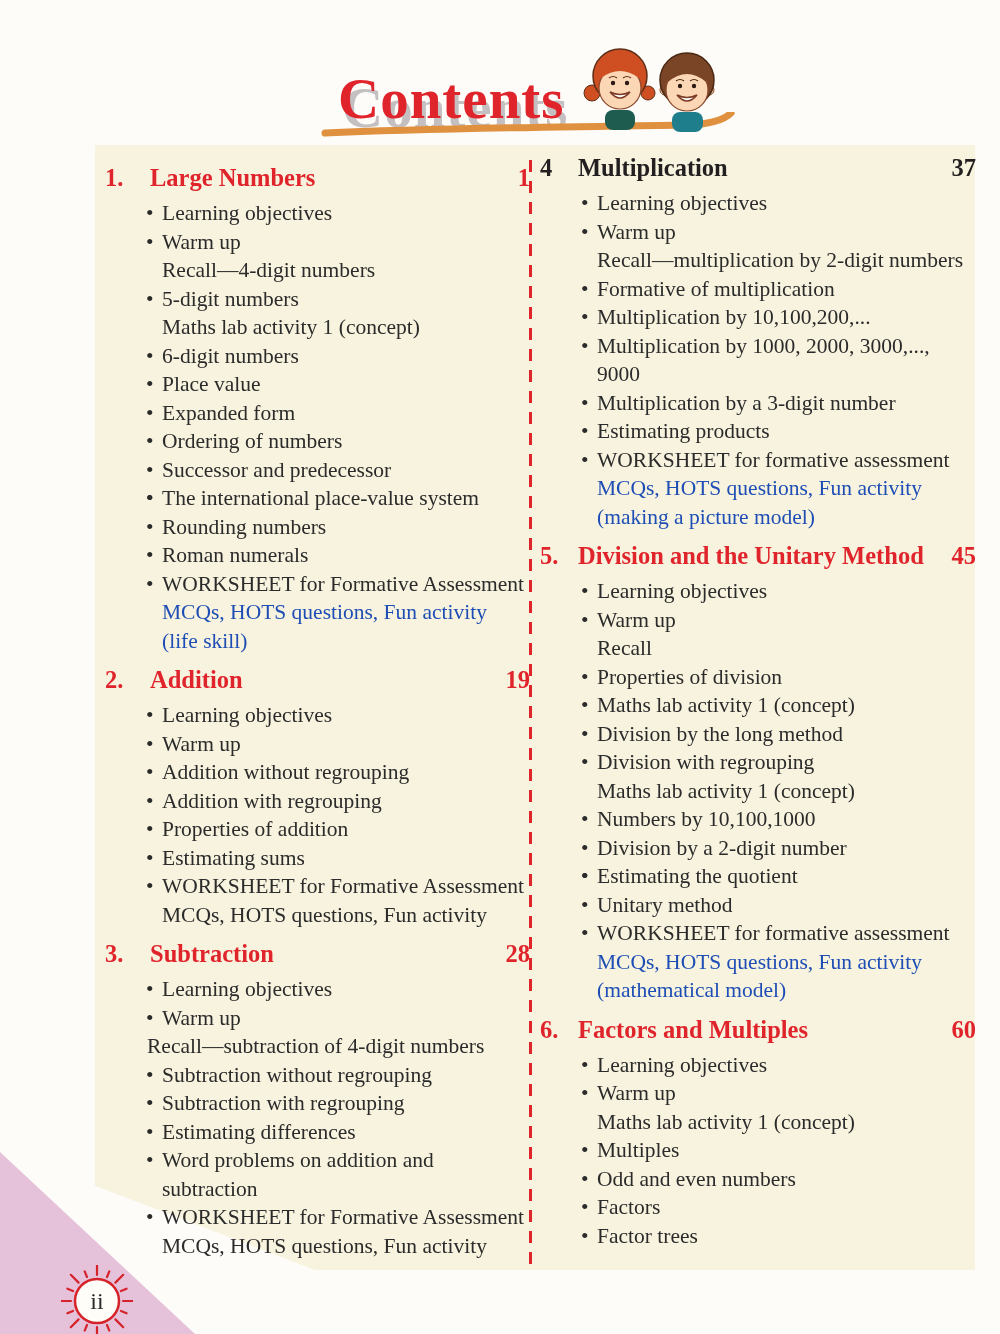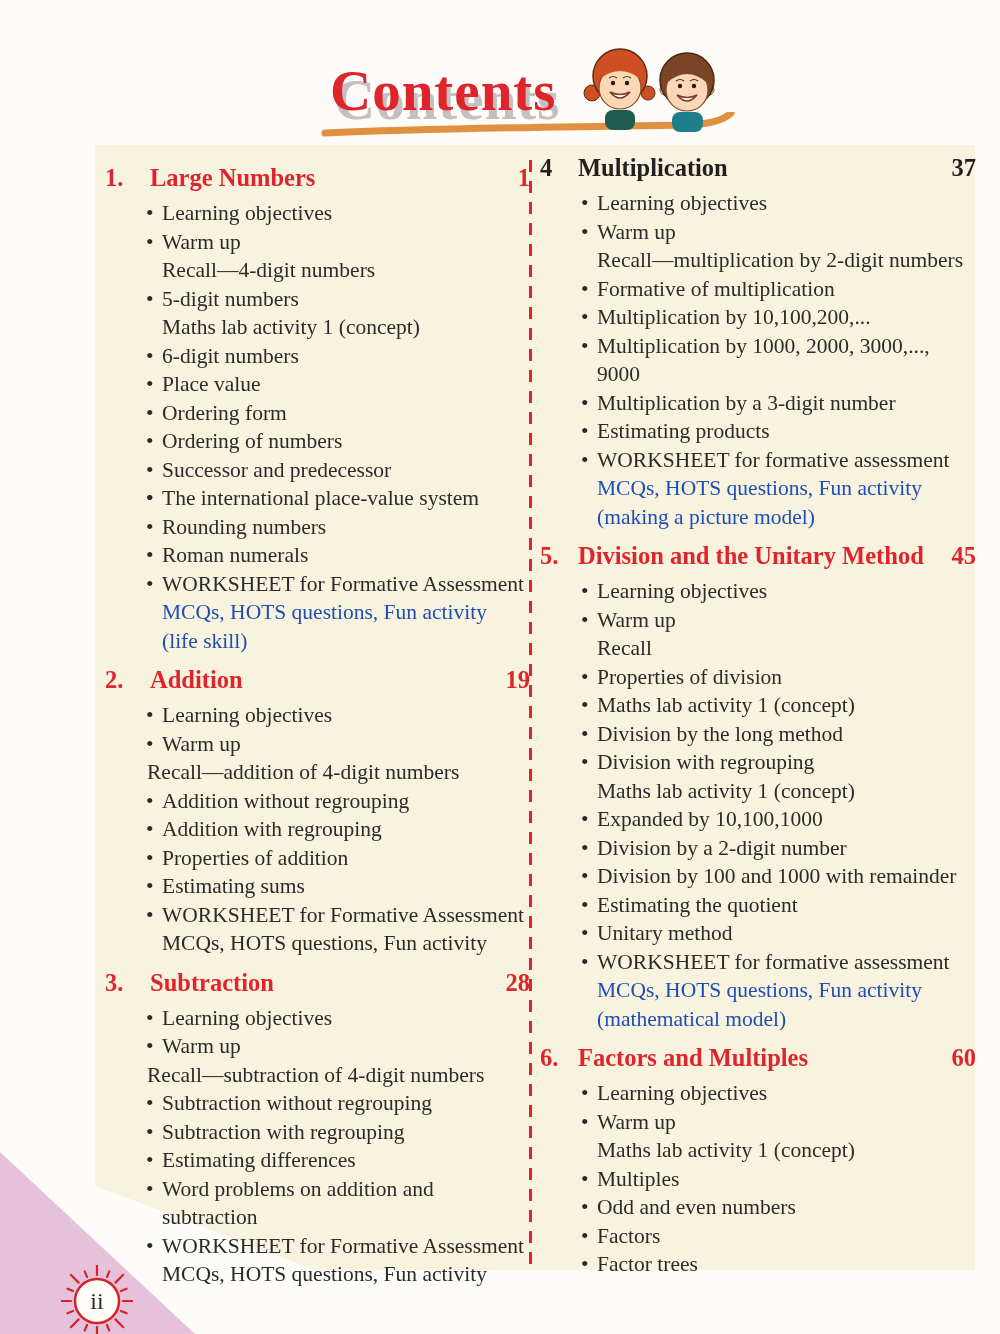--- a/index.html
+++ b/index.html
@@ -15,21 +15,21 @@
     clip-path:polygon(0 0,100% 0,100% 100%,25% 100%,0 92.5%);
   }
   
   .corner-tri{
     position:absolute;left:0;top:1152px;width:195px;height:182px;
     background:#e5c2da;
     clip-path:polygon(0 0,0 100%,100% 100%);
   }
   
   .page-title{
-    position:absolute;left:330px;top:58px;margin:0;
+    position:absolute;left:330px;top:58px;margin:8px;
     font-size:57px;font-weight:bold;color:#e0242c;letter-spacing:1px;
     text-shadow:4px 9px 0 rgba(158,152,156,.6);
   }
   .swoosh{position:absolute;left:320px;top:112px}
   .kids{position:absolute;left:575px;top:36px}
   
   .col{position:absolute}
   #col-left{left:105px;top:163px;width:425px}
   #col-right{left:540px;top:153px;width:436px}
   .sec-head{
@@ -104,40 +104,39 @@
         <span class="ttl">Large Numbers</span>
         <span class="pg">1</span>
       </div>
       <div class="item bullet"><span class="blt">•</span><span class="txt">Learning objectives</span></div>
       <div class="item bullet"><span class="blt">•</span><span class="txt">Warm up</span></div>
       <div class="item sub"><span class="txt">Recall—4-digit numbers</span></div>
       <div class="item bullet"><span class="blt">•</span><span class="txt">5-digit numbers</span></div>
       <div class="item sub"><span class="txt">Maths lab activity 1 (concept)</span></div>
       <div class="item bullet"><span class="blt">•</span><span class="txt">6-digit numbers</span></div>
       <div class="item bullet"><span class="blt">•</span><span class="txt">Place value</span></div>
-      <div class="item bullet"><span class="blt">•</span><span class="txt">Ordering form</span></div>
+      <div class="item bullet"><span class="blt">•</span><span class="txt">Expanded form</span></div>
       <div class="item bullet"><span class="blt">•</span><span class="txt">Ordering of numbers</span></div>
       <div class="item bullet"><span class="blt">•</span><span class="txt">Successor and predecessor</span></div>
       <div class="item bullet"><span class="blt">•</span></div>
       <div class="item bullet"><span class="blt">•</span><span class="txt">The international place-value system</span></div>
       <div class="item bullet"><span class="blt">•</span><span class="txt">Rounding numbers</span></div>
       <div class="item bullet"><span class="blt">•</span><span class="txt">Roman numerals</span></div>
       <div class="item bullet"><span class="blt">•</span><span class="txt">WORKSHEET for Formative Assessment</span></div>
       <div class="item sub blue"><span class="txt">MCQs, HOTS questions, Fun activity</span></div>
       <div class="item sub blue"><span class="txt">(life skill)</span></div>
     </section>
     <section class="toc-section">
       <div class="sec-head">
         <span class="num">2.</span>
         <span class="ttl">Addition</span>
         <span class="pg">19</span>
       </div>
       <div class="item bullet"><span class="blt">•</span><span class="txt">Learning objectives</span></div>
       <div class="item bullet"><span class="blt">•</span><span class="txt">Warm up</span></div>
-      <div class="item flush"><span class="txt">Recall—addition of 4-digit numbers</span></div>
       <div class="item bullet"><span class="blt">•</span><span class="txt">Addition without regrouping</span></div>
       <div class="item bullet"><span class="blt">•</span><span class="txt">Addition with regrouping</span></div>
       <div class="item bullet"><span class="blt">•</span><span class="txt">Properties of addition</span></div>
       <div class="item bullet"><span class="blt">•</span><span class="txt">Estimating sums</span></div>
       <div class="item bullet"><span class="blt">•</span><span class="txt">WORKSHEET for Formative Assessment</span></div>
       <div class="item sub"><span class="txt">MCQs, HOTS questions, Fun activity</span></div>
     </section>
     <section class="toc-section">
       <div class="sec-head">
         <span class="num">3.</span>
@@ -182,23 +181,23 @@
       </div>
       <div class="item bullet"><span class="blt">•</span><span class="txt">Learning objectives</span></div>
       <div class="item bullet"><span class="blt">•</span><span class="txt">Warm up</span></div>
       <div class="item sub"><span class="txt">Recall</span></div>
       <div class="item bullet"><span class="blt">•</span><span class="txt">Properties of division</span></div>
       <div class="item bullet"><span class="blt">•</span></div>
       <div class="item sub"><span class="txt">Maths lab activity 1 (concept)</span></div>
       <div class="item bullet"><span class="blt">•</span><span class="txt">Division by the long method</span></div>
       <div class="item bullet"><span class="blt">•</span><span class="txt">Division with regrouping</span></div>
       <div class="item sub"><span class="txt">Maths lab activity 1 (concept)</span></div>
-      <div class="item bullet"><span class="blt">•</span><span class="txt">Expanded by 10,100,1000</span></div>
+      <div class="item bullet"><span class="blt">•</span><span class="txt">Numbers by 10,100,1000</span></div>
       <div class="item bullet"><span class="blt">•</span><span class="txt">Division by a 2-digit number</span></div>
-      <div class="item bullet"><span class="blt">•</span><span class="txt">Division by 100 and 1000 with remainder</span></div>
+      <div class="item bullet"><span class="blt">•</span></div>
       <div class="item bullet"><span class="blt">•</span><span class="txt">Estimating the quotient</span></div>
       <div class="item bullet"><span class="blt">•</span><span class="txt">Unitary method</span></div>
       <div class="item bullet"><span class="blt">•</span><span class="txt">WORKSHEET for formative assessment</span></div>
       <div class="item sub blue"><span class="txt">MCQs, HOTS questions, Fun activity</span></div>
       <div class="item sub blue"><span class="txt">(mathematical model)</span></div>
     </section>
     <section class="toc-section">
       <div class="sec-head">
         <span class="num">6.</span>
         <span class="ttl">Factors and Multiples</span>

